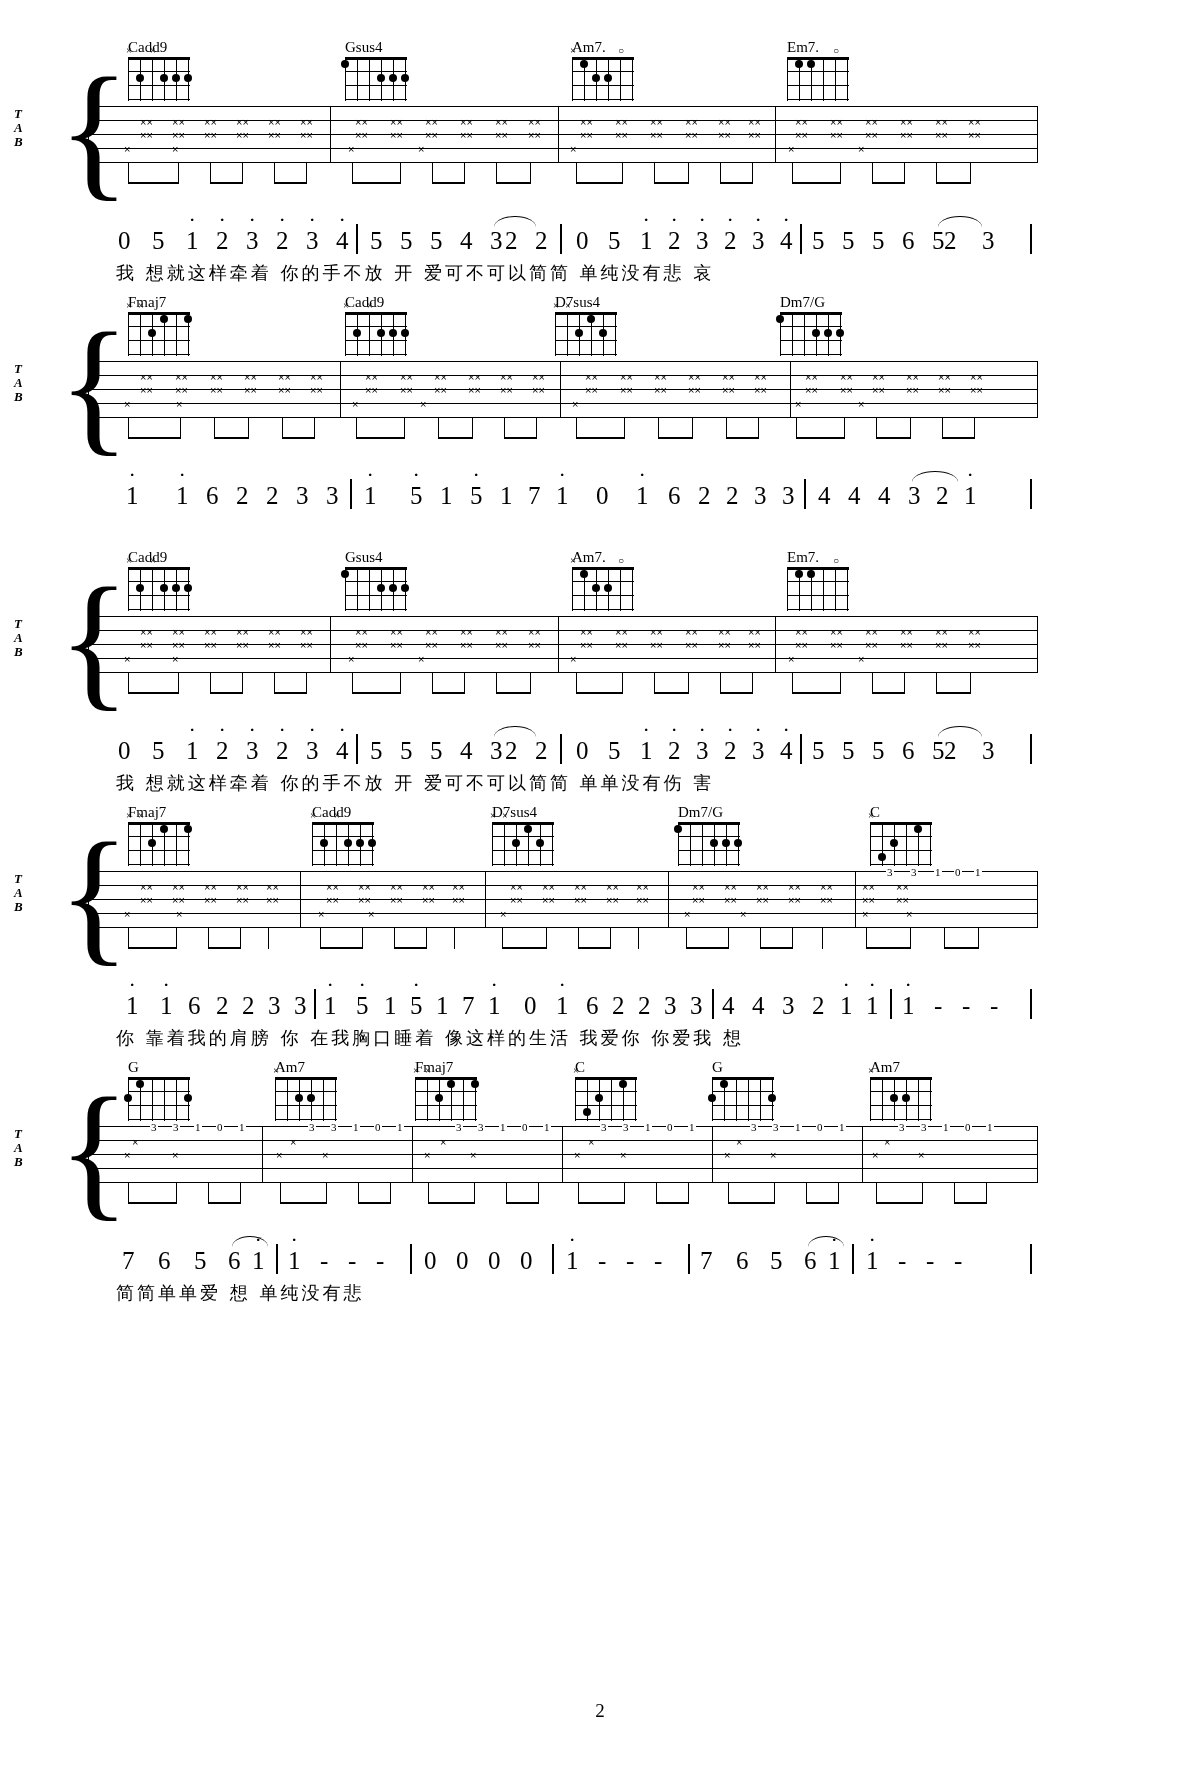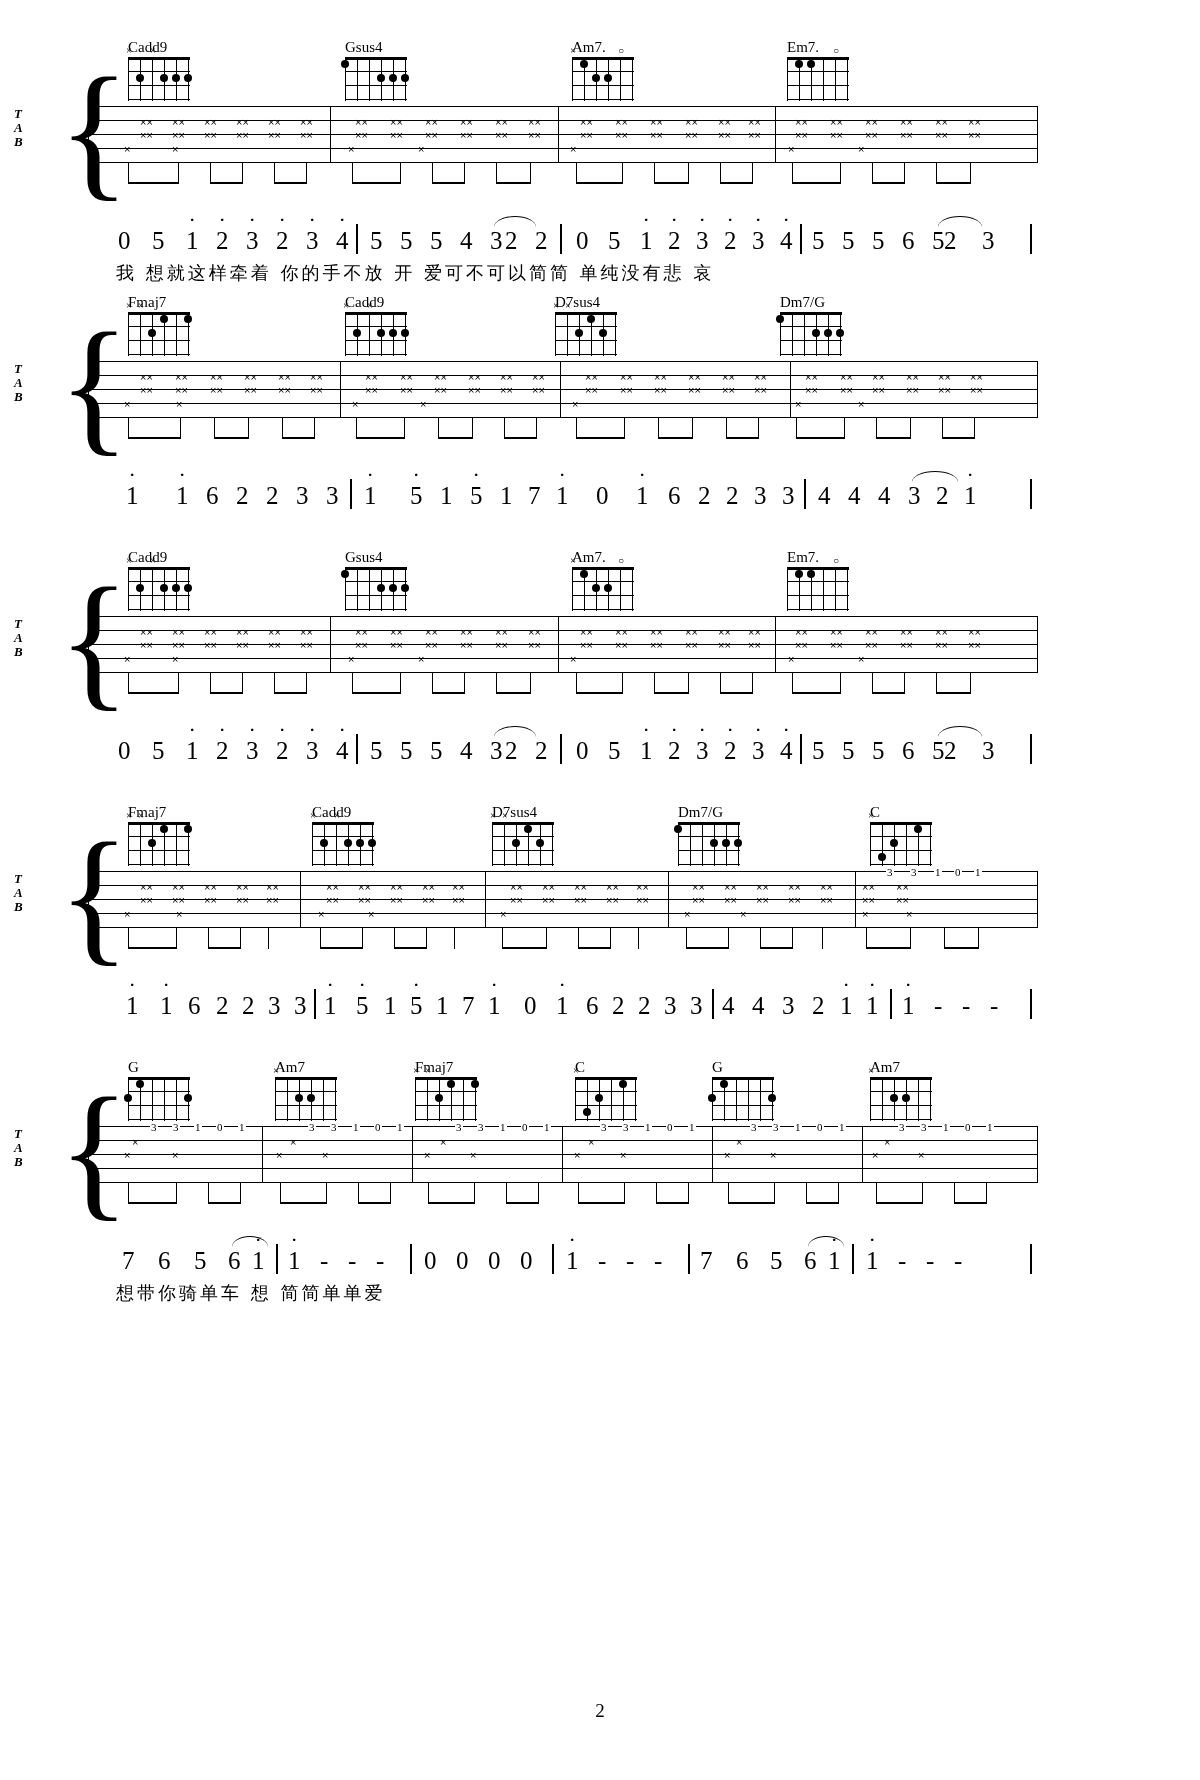--- a/index.html
+++ b/index.html
@@ -742,20 +742,23 @@
     <div class="n" style="left:842px;">5</div>
     <div class="n" style="left:872px;">5</div>
     <div class="n" style="left:902px;">6</div>
     <div class="n" style="left:932px;">5</div>
     <div class="tie" style="left:938px;top:-12px;width:44px;"></div>
     <div class="n" style="left:944px;">2</div>
     <div class="n" style="left:982px;">3</div>
     <div class="bl" style="left:1030px;top:-4px;"></div>
   </div>
 
+  <div class="lyr">
+    <div class="ly" style="left:116px;top:2px;letter-spacing:3px;">我 想就这样牵着  你的手不放  开    爱可不可以简简  单单没有伤  害</div>
+  </div>
 </div>
 
 <div class="system" style="position:absolute;left:0;top:805px;width:1200px;">
   <div class="chordrow">
     <div class="chord" style="left:128px;">
       <div class="cname">Fmaj7</div>
       <div class="grid">
         <div class="nut"></div>
         <div class="str" style="left:0"></div>
             <div class="str" style="left:12px"></div>
@@ -999,20 +1002,23 @@
     <div class="n dot-up" style="left:840px;">1</div>
     <div class="n dot-up" style="left:866px;">1</div>
     <div class="bl" style="left:890px;top:-4px;"></div>
     <div class="n dot-up" style="left:902px;">1</div>
     <div class="dash" style="left:934px;">-</div>
     <div class="dash" style="left:962px;">-</div>
     <div class="dash" style="left:990px;">-</div>
     <div class="bl" style="left:1030px;top:-4px;"></div>
   </div>
 
+  <div class="lyr">
+    <div class="ly" style="left:116px;top:2px;letter-spacing:3px;">你 靠着我的肩膀 你 在我胸口睡着   像这样的生活 我爱你 你爱我  想</div>
+  </div>
 </div>
 
 <div class="system" style="position:absolute;left:0;top:1060px;width:1200px;">
   <div class="chordrow">
     <div class="chord" style="left:128px;">
       <div class="cname">G</div>
       <div class="grid">
         <div class="nut"></div>
         <div class="str" style="left:0"></div>
             <div class="str" style="left:12px"></div>
@@ -1261,19 +1267,19 @@
     <div class="n dot-up" style="left:828px;">1</div>
     <div class="bl" style="left:852px;top:-4px;"></div>
     <div class="n dot-up" style="left:866px;">1</div>
     <div class="dash" style="left:898px;">-</div>
     <div class="dash" style="left:926px;">-</div>
     <div class="dash" style="left:954px;">-</div>
     <div class="bl" style="left:1030px;top:-4px;"></div>
   </div>
 
   <div class="lyr">
-    <div class="ly" style="left:116px;top:2px;letter-spacing:3px;">想带你骑单车      想     简简单单爱</div>
+    <div class="ly" style="left:116px;top:2px;letter-spacing:3px;">简简单单爱      想     单纯没有悲</div>
   </div>
 </div>
 
 <div class="pageno" style="top:1700px;">2</div>
 
 </div>
 
 </body></html>

